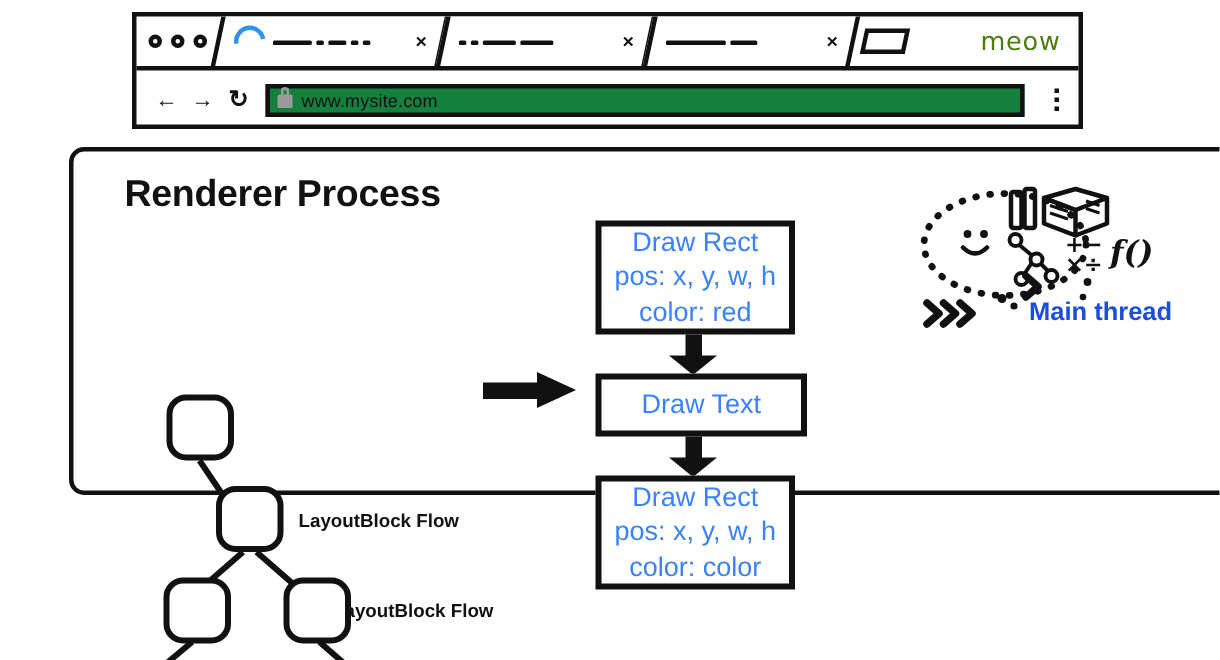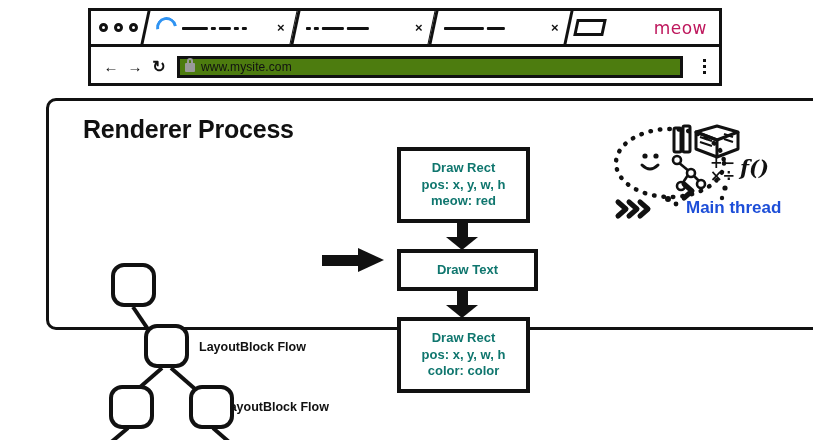--- a/index.html
+++ b/index.html
@@ -54,37 +54,37 @@
     font-size:13px;font-weight:bold;line-height:1;color:#111;
     flex:0 0 auto;padding-left:4px;
   }
   .newtab{
     width:30px;height:17px;margin-left:7px;
     border:3px solid #111;box-sizing:border-box;
     transform:skewX(-12deg);background:#fff;
   }
   .meow{
     margin-left:auto;padding-right:12px;
-    font-size:17px;letter-spacing:.5px;color:#be185d;
+    font-size:17px;letter-spacing:.5px;color:#4d7c0f;
     font-family:"DejaVu Sans", sans-serif;
   }
 
   .urlbar{
     position:absolute;left:0;right:0;top:36px;height:39px;
     display:flex;align-items:center;gap:0;
   }
   .navbtn{
     width:24px;text-align:center;font-size:15px;font-weight:bold;color:#111;
     line-height:1;
   }
   .navbtn.first{margin-left:8px;}
   .reload{font-size:16px;font-weight:bold;}
   .omnibox{
     flex:1 1 auto;height:22px;margin:0 10px 0 6px;
-    border:3px solid #111;box-sizing:border-box;background:#4d7c0f;
+    border:3px solid #111;box-sizing:border-box;background:#15803d;
     display:flex;align-items:center;gap:6px;padding-left:5px;
   }
   .lock{
     width:10px;height:9px;background:#9a9a9a;position:relative;border-radius:1px;
     flex:0 0 auto;margin-top:1px;
   }
   .lock:before{
     content:"";position:absolute;left:2px;top:-5px;width:6px;height:6px;
     border:2px solid #9a9a9a;border-bottom:none;border-radius:3px 3px 0 0;
     box-sizing:border-box;
@@ -126,21 +126,21 @@
   .bigarrow .head{
     position:absolute;left:36px;top:0;width:0;height:0;
     border-top:12px solid transparent;border-bottom:12px solid transparent;
     border-left:26px solid #111;
   }
 
   
   .prec{
     position:absolute;border:4px solid #111;box-sizing:border-box;background:#fff;
     display:flex;flex-direction:column;align-items:center;justify-content:center;
-    text-align:center;line-height:1.28;font-size:13px;font-weight:bold;color:#0f766e;
+    text-align:center;line-height:1.28;font-size:18px;font-weight:normal;color:#3b82f6;
   }
   .prec.b1{left:397px;top:147px;width:133px;height:76px;}
   .prec.b2{left:397px;top:249px;width:141px;height:42px;}
   .prec.b3{left:397px;top:317px;width:133px;height:76px;}
   .vlink{position:absolute;left:457px;width:11px;background:#111;}
   .vlink.v1{top:223px;height:16px;}
   .vlink.v2{top:291px;height:16px;}
   .vhead{
     position:absolute;left:446px;width:0;height:0;
     border-left:16px solid transparent;border-right:16px solid transparent;
@@ -251,21 +251,21 @@
   </div>
 
   <div class="bigarrow">
     <div class="shaft"></div>
     <div class="head"></div>
   </div>
 
   <div class="prec b1">
     <div>Draw Rect</div>
     <div>pos: x, y, w, h</div>
-    <div>meow: red</div>
+    <div>color: red</div>
   </div>
 
   <div class="vlink v1"></div>
   <div class="vhead h1"></div>
 
   <div class="prec b2">
     <div>Draw Text</div>
   </div>
 
   <div class="vlink v2"></div>

